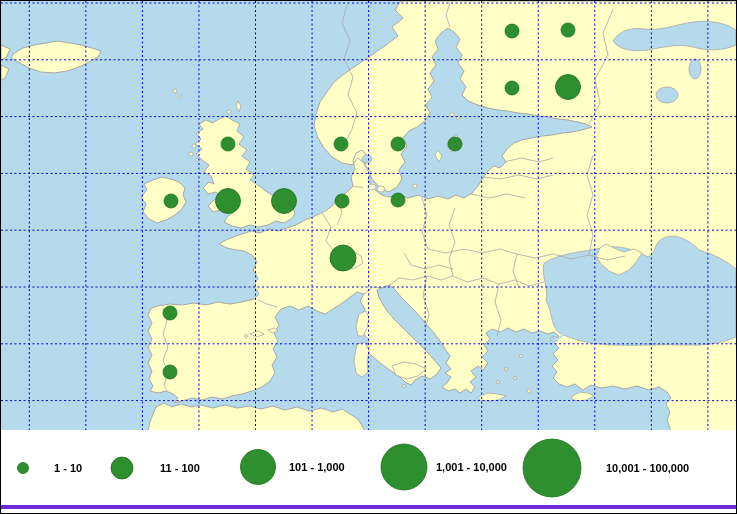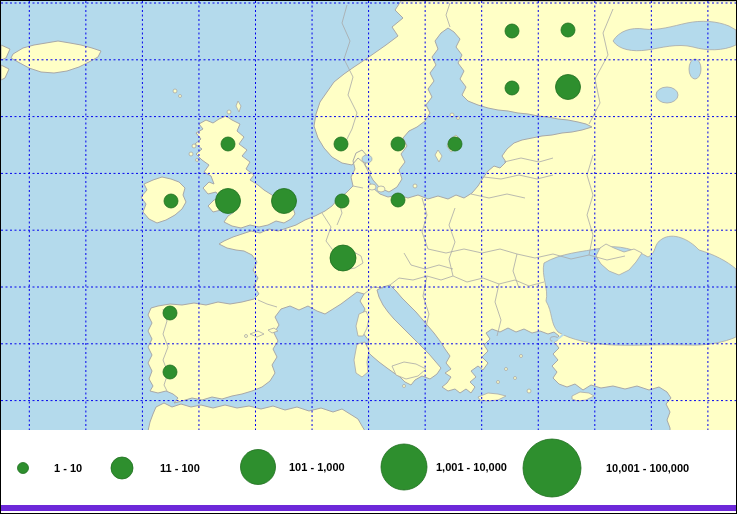--- a/index.html
+++ b/index.html
@@ -1,20 +1,20 @@
 <!DOCTYPE html>
 <html><head>
 <meta charset="utf-8">
 <style>
   html,body{margin:0;padding:0;background:#fff;}
   .frame{position:relative;width:735px;height:512px;border:1px solid #000;overflow:hidden;
          font-family:"Liberation Sans",sans-serif;background:#fff;}
   .map-wrap{position:absolute;top:0;left:0;width:735px;height:429px;}
   .legend-box{position:absolute;top:429px;left:0;width:735px;height:75px;background:#fff;
-              border-bottom:6px solid #6d28d9;}
+              border-bottom:4px solid #6d28d9;}
   .legend-box svg{display:block;}
   svg text{font-family:"Liberation Sans",sans-serif;font-size:11px;font-weight:bold;fill:#000;}
 </style>
 </head>
 <body>
 
 <div class="frame">
   <div class="map-wrap">
     <svg id="mapsvg" width="735" height="429" viewBox="0 0 735 429">
 

